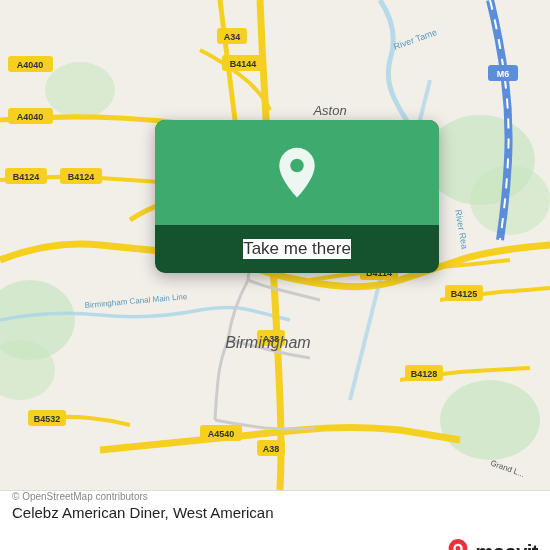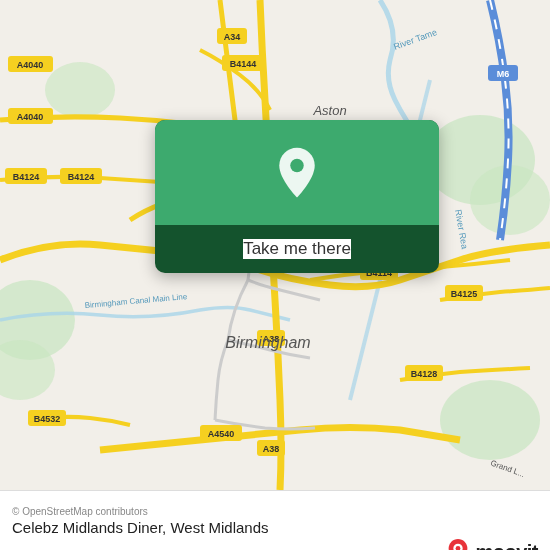--- a/index.html
+++ b/index.html
@@ -70,21 +70,21 @@
       cursor: pointer;
       padding: 0;
     }
 
     #footer {
       width: 550px;
       height: 60px;
       background: white;
       display: flex;
       flex-direction: column;
-      justify-content: center;
+      justify-content: flex-start;
       padding: 0 12px;
       border-top: 1px solid #ddd;
       position: relative;
     }
 
     #footer-copyright {
       font-size: 10px;
       color: #888;
       margin-bottom: 2px;
     }
@@ -238,21 +238,21 @@
       </svg>
     </div>
     <div id="popup-bottom">
       <button id="take-me-btn">Take me there</button>
     </div>
   </div>
 </div>
 
 <div id="footer">
   <span id="footer-copyright">© OpenStreetMap contributors</span>
-  <span id="footer-location">Celebz Midlands Diner, West Midlands</span>
+  <span id="footer-location">Celebz American Diner, West American</span>
 
   <div id="moovit-logo">
     <svg class="moovit-pin" viewBox="0 0 26 32" xmlns="http://www.w3.org/2000/svg">
       <path d="M13 1C7.48 1 3 5.48 3 11c0 8.25 10 20 10 20s10-11.75 10-20C23 5.48 18.52 1 13 1z" fill="#e8333a"></path>
       <circle cx="13" cy="11" r="5" fill="white"></circle>
       <circle cx="13" cy="11" r="2.5" fill="#e8333a"></circle>
     </svg>
     <span class="moovit-text">moovit</span>
   </div>
 </div>

